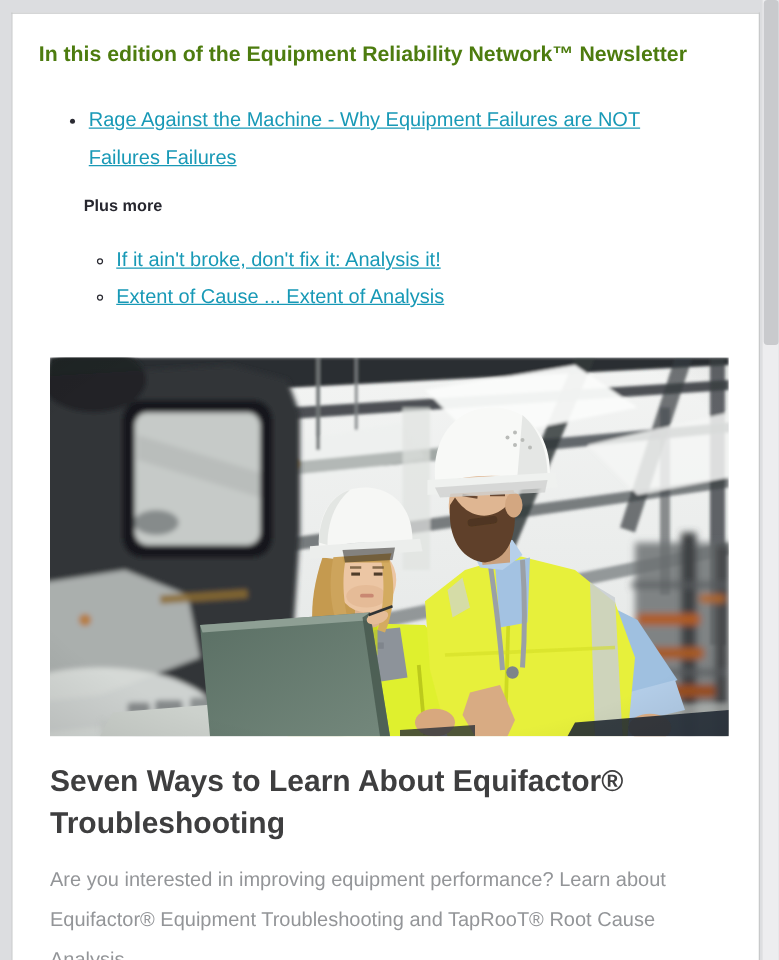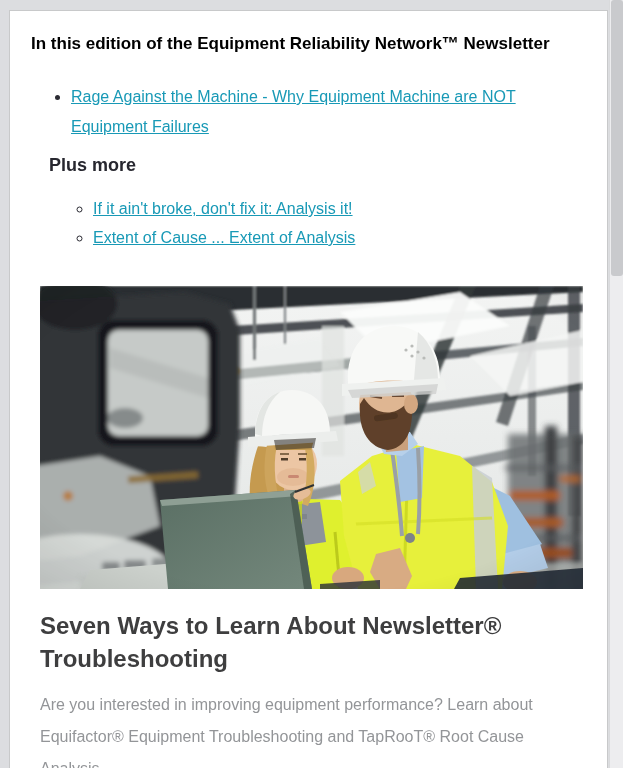--- a/index.html
+++ b/index.html
@@ -20,41 +20,41 @@
     border-bottom: none;
     overflow: hidden;
   }
   
   .edition { padding: 21px 22px 0 21px; }
   .edition-heading {
     margin: 0;
     font-size: 17px;
     line-height: 24px;
     font-weight: bold;
-    color: #000000;
+    color: #4d7c0f;
   }
   .main-list {
     margin: 26px 0 0 0;
     padding-left: 40px;
     list-style: disc;
   }
   .main-list li {
     font-size: 16px;
     line-height: 30px;
     color: #2b2b33;
     max-width: 478px;
   }
   a.tlink {
     color: #1899b6;
     text-decoration: underline;
     cursor: pointer;
   }
   .plus-more {
-    margin: 11px 0 0 18px;
-    font-size: 18px;
+    margin: 11px 0 0 36px;
+    font-size: 13px;
     line-height: 24px;
     font-weight: bold;
     color: #27272f;
   }
   .sub-list {
     margin: 17px 0 0 0;
     padding-left: 62px;
     list-style: circle;
   }
   .sub-list li {
@@ -99,21 +99,21 @@
 </head>
 <body>
 
 <div class="email-card">
 
   <div class="edition">
     <h1 class="edition-heading">In this edition of the Equipment Reliability Network™ Newsletter</h1>
 
     <ul class="main-list">
       <li>
-        <a class="tlink" href="#">Rage Against the Machine - Why Equipment Machine are NOT Equipment Failures</a>
+        <a class="tlink" href="#">Rage Against the Machine - Why Equipment Failures are NOT Failures Failures</a>
       </li>
     </ul>
 
     <p class="plus-more">Plus more</p>
 
     <ul class="sub-list">
       <li>
         <a class="tlink" href="#">If it ain't broke, don't fix it: Analysis it!</a>
       </li>
       <li>
@@ -275,21 +275,21 @@
         <polygon points="256,204 272,303 264,303 250,208" fill="#46584e" opacity="0.8"></polygon>
         <ellipse cx="262" cy="208" rx="9" ry="5" fill="#e5bc97" transform="rotate(-20 262 208)"></ellipse>
         <path d="M 255,206 L 274,199" stroke="#2f3335" stroke-width="2"></path>
       </g>
 
       <rect width="543" height="303" fill="url(#vig)"></rect>
     </svg>
   </div>
 
   <div class="article">
-    <h2 class="article-heading">Seven Ways to Learn About Newsletter® Troubleshooting</h2>
+    <h2 class="article-heading">Seven Ways to Learn About Equifactor® Troubleshooting</h2>
     <p class="article-intro">Are you interested in improving equipment performance? Learn about Equifactor® Equipment Troubleshooting and TapRooT® Root Cause Analysis.</p>
   </div>
 
 </div>
 
 <div class="scrollbar-track">
   <div class="scrollbar-thumb"></div>
 </div>
 
 </body></html>

